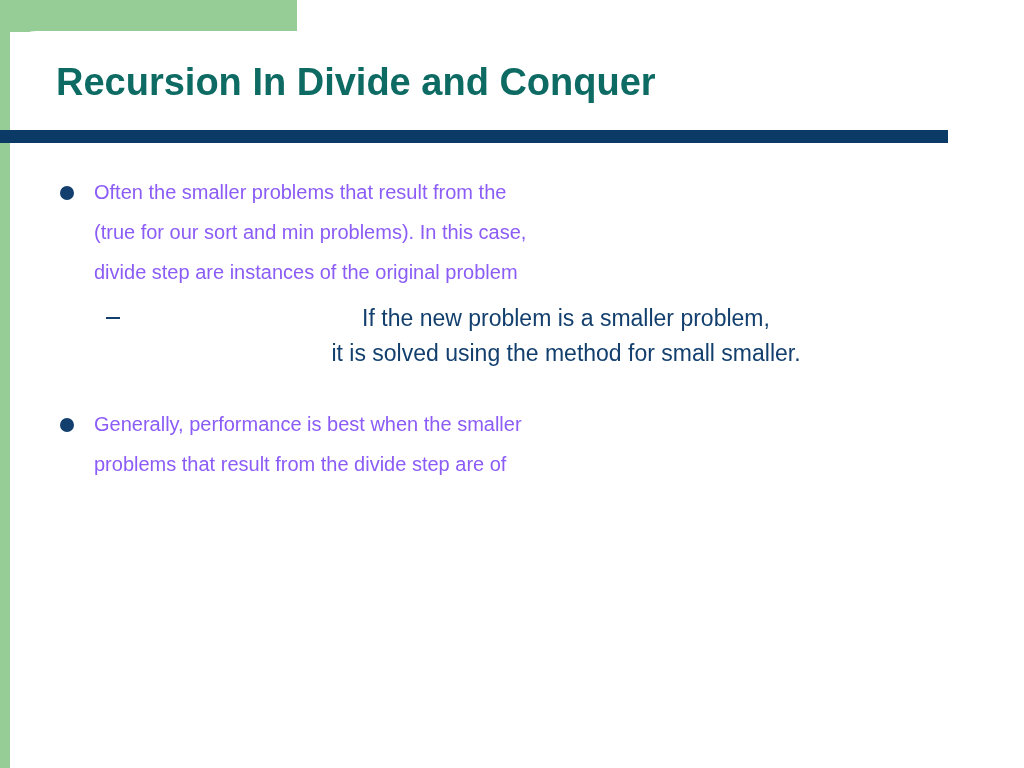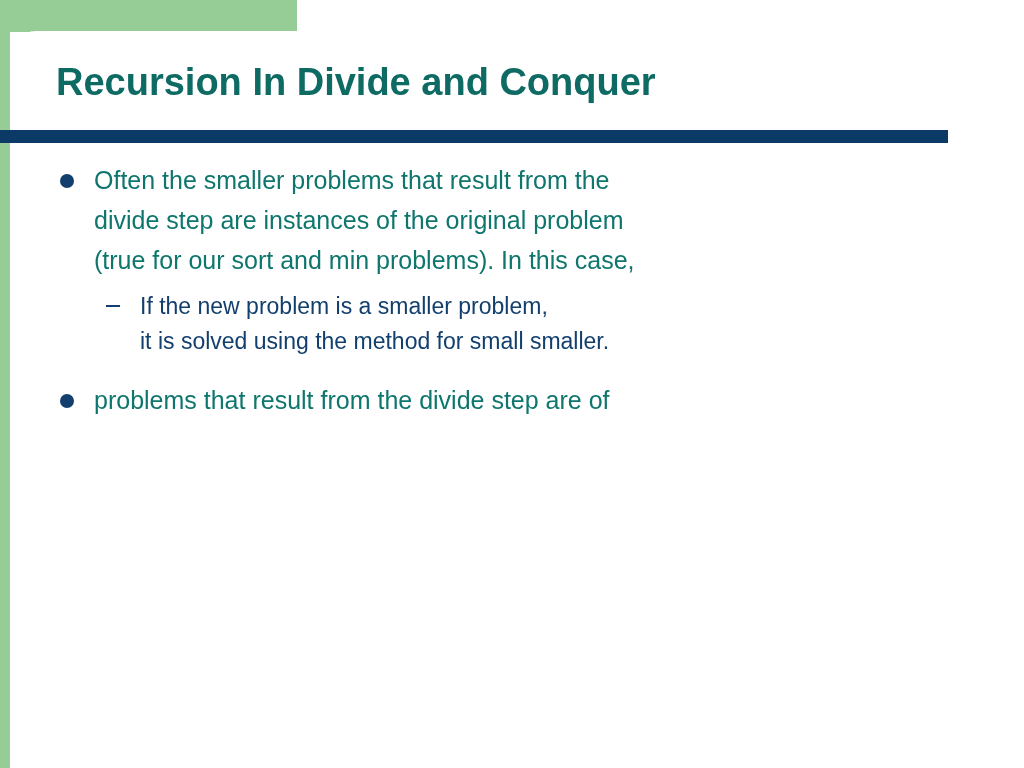--- a/index.html
+++ b/index.html
@@ -82,43 +82,44 @@
     position: absolute;
     left: 52px;
     top: 160px;
     width: 940px;
   }
 
   .bullet-l1 {
     position: relative;
     display: block;
     padding-left: 42px;
-    color: #0f766e;
-    font-size: 25px;
+    color: #8b5cf6;
+    font-size: 20px;
     line-height: 40px;
-    margin: 0 0 2px 0;
+    margin: 12px 0 2px 0;
   }
   .bullet-l1 .marker {
     position: absolute;
     left: 8px;
     top: 14px;
     width: 14px;
     height: 14px;
     border-radius: 50%;
     background: #123f6d;
   }
 
   .bullet-l2 {
     position: relative;
     display: block;
     padding-left: 88px;
     color: #123f6d;
     font-size: 23px;
     line-height: 35px;
     margin: 0 0 2px 0;
+    text-align: center;
   }
   .bullet-l2 .marker-dash {
     position: absolute;
     left: 54px;
     top: 16px;
     width: 14px;
     height: 2px;
     background: #123f6d;
   }
 
@@ -140,36 +141,37 @@
     <span class="title-text">Recursion In Divide and Conquer</span>
   </div>
 
   <div class="blue-bar"></div>
 
   <div class="body-area">
 
     <div class="bullet-l1">
       <span class="marker"></span>
       <span class="nowrap-line">Often the smaller problems that result from the</span>
+      <span class="nowrap-line">(true for our sort and min problems). In this case,</span>
       <span class="nowrap-line">divide step are instances of the original problem</span>
-      <span class="nowrap-line">(true for our sort and min problems). In this case,</span>
     </div>
 
     <div class="spacer-sm"></div>
 
     <div class="bullet-l2">
       <span class="marker-dash"></span>
       <span class="nowrap-line">If the new problem is a smaller problem,</span>
       <span class="nowrap-line">it is solved using the method for small smaller.</span>
     </div>
 
     <div class="spacer-sm"></div>
 
 
     <div class="spacer-md"></div>
 
     <div class="bullet-l1">
       <span class="marker"></span>
+      <span class="nowrap-line">Generally, performance is best when the smaller</span>
       <span class="nowrap-line">problems that result from the divide step are of</span>
     </div>
 
   </div>
 </div>
 
 </body></html>

